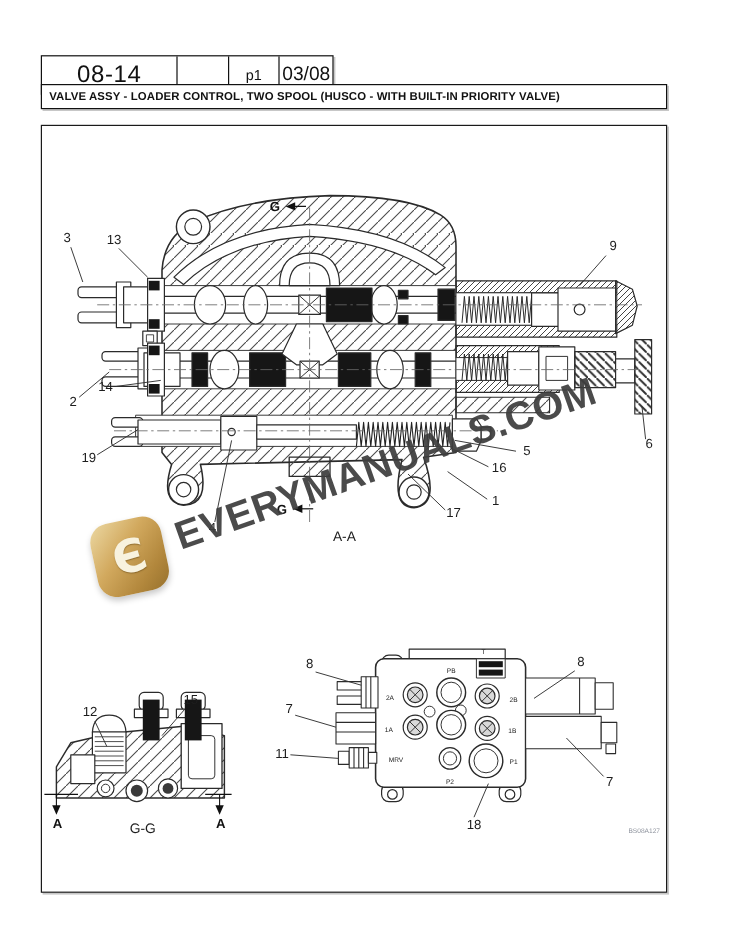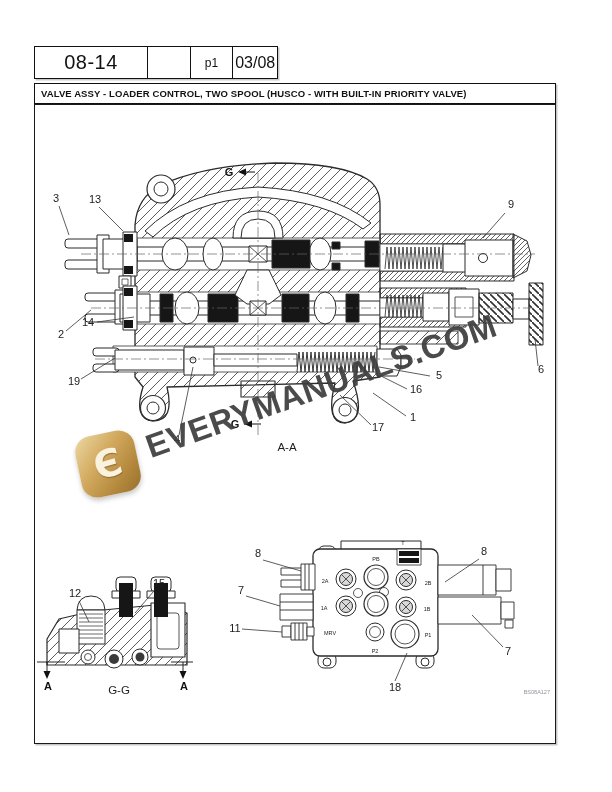--- a/index.html
+++ b/index.html
@@ -16,21 +16,21 @@
   .header-table .cell{
     display:flex;align-items:center;justify-content:center;
     border-right:1.4px solid #111;box-sizing:border-box;color:#111;
   }
   .cell-page{width:114px;font-size:20px;letter-spacing:.5px;}
   .cell-rev{width:43px;}
   .cell-ref{width:43px;font-size:12px;}
   .cell-date{width:44px;font-size:16px;border-right:none !important;}
   
   .title-bar{
-    position:absolute;left:34px;top:83px;width:522px;height:21px;
+    position:absolute;left:34px;top:70px;width:522px;height:21px;
     border:1.6px solid #111;box-sizing:border-box;display:flex;align-items:center;
     padding-left:6px;box-shadow:1.5px 1.5px 0 rgba(130,130,130,.45);background:#fff;
   }
   .title-bar span{font-size:9.5px;font-weight:bold;color:#111;letter-spacing:.1px;}
   
   .content-frame{
     position:absolute;left:34px;top:104px;width:522px;height:640px;
     border:1.6px solid #1a1a1a;box-sizing:border-box;background:#fff;
     box-shadow:1.5px 1.5px 0 rgba(130,130,130,.45);
   }

